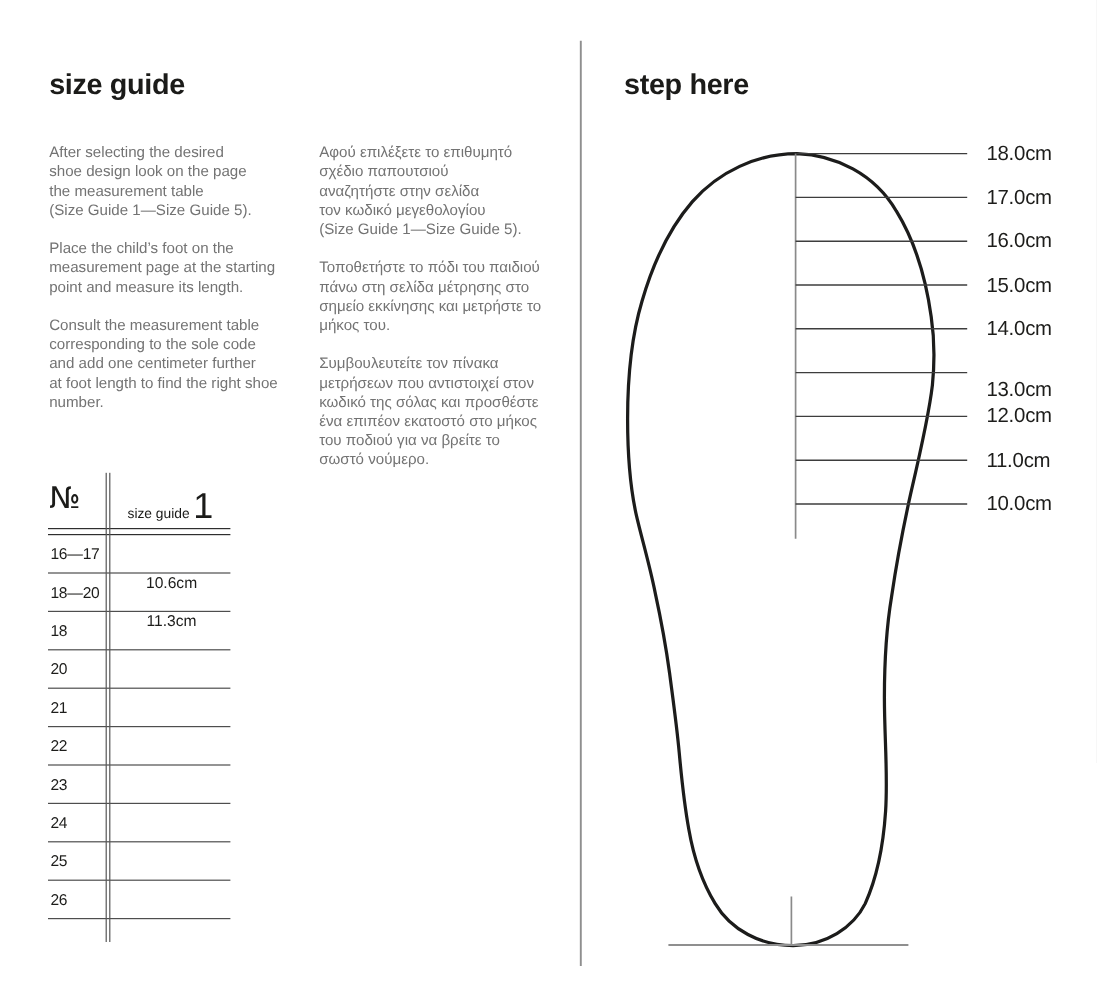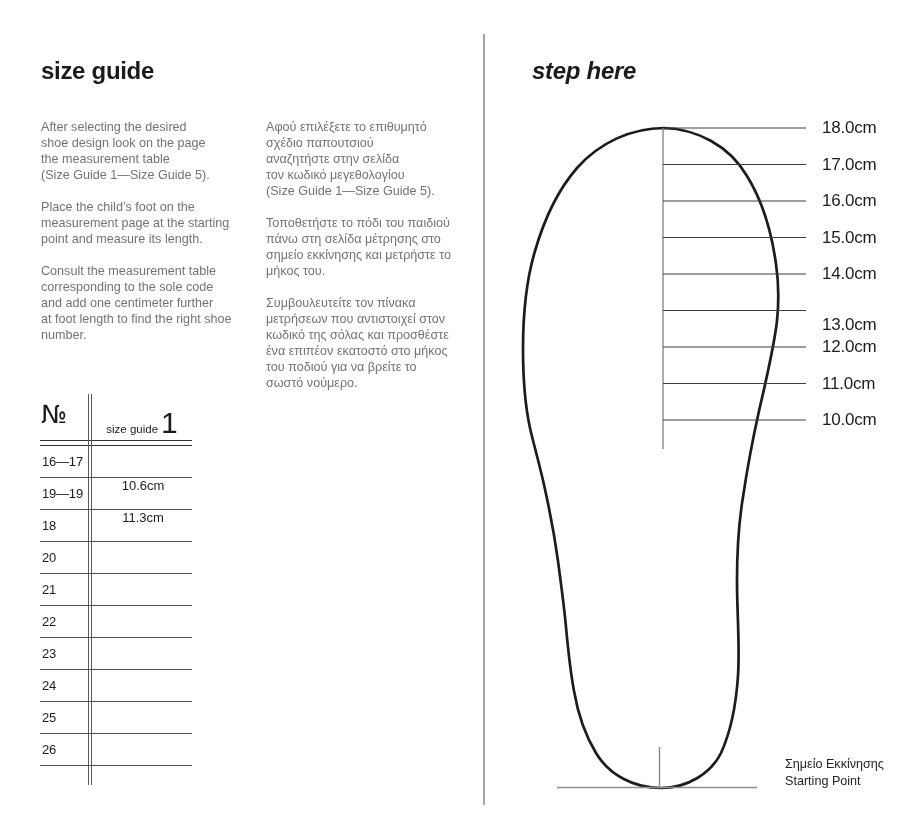--- a/index.html
+++ b/index.html
@@ -13,21 +13,21 @@
     overflow:hidden;
   }
   svg.diagram-layer{position:absolute;left:0;top:0;width:914px;height:832px;pointer-events:none;}
 
   .heading{
     position:absolute;
     font-size:24px;font-weight:700;letter-spacing:-0.3px;
     line-height:28px;color:#1b1b19;
   }
   .heading.size-guide{left:41px;top:57px;}
-  .heading.step-here{left:532px;top:57px;font-style:italic;}
+  .heading.step-here{left:520px;top:57px;}
 
   .instructions{
     position:absolute;top:119px;
     font-size:12.6px;line-height:16px;
     white-space:pre;color:#737373;
   }
   .instructions.en{left:41px;}
   .instructions.el{left:266px;}
 
   
@@ -157,21 +157,21 @@
         <span class="st-header-label">size guide</span>
         <span class="st-header-number">1</span>
       </span>
     </div>
     <div class="st-double-line"></div>
     <div class="st-row">
       <span class="st-row-no">16—17</span>
       <span class="st-row-val">10.6cm</span>
     </div>
     <div class="st-row">
-      <span class="st-row-no">19—19</span>
+      <span class="st-row-no">18—20</span>
       <span class="st-row-val">11.3cm</span>
     </div>
     <div class="st-row">
       <span class="st-row-no">18</span>
       <span class="st-row-val"></span>
     </div>
     <div class="st-row">
       <span class="st-row-no">20</span>
       <span class="st-row-val"></span>
     </div>
@@ -207,18 +207,14 @@
   <div class="ruler-label" style="top:120px">18.0cm</div>
   <div class="ruler-label" style="top:156.5px">17.0cm</div>
   <div class="ruler-label" style="top:193px">16.0cm</div>
   <div class="ruler-label" style="top:229.5px">15.0cm</div>
   <div class="ruler-label" style="top:266px">14.0cm</div>
   <div class="ruler-label" style="top:317px">13.0cm</div>
   <div class="ruler-label" style="top:339px">12.0cm</div>
   <div class="ruler-label" style="top:375.5px">11.0cm</div>
   <div class="ruler-label" style="top:412px">10.0cm</div>
 
-  <div class="start-caption">
-    <div>Σημείο Εκκίνησης</div>
-    <div>Starting Point</div>
-  </div>
 
 </div>
 
 </body></html>

